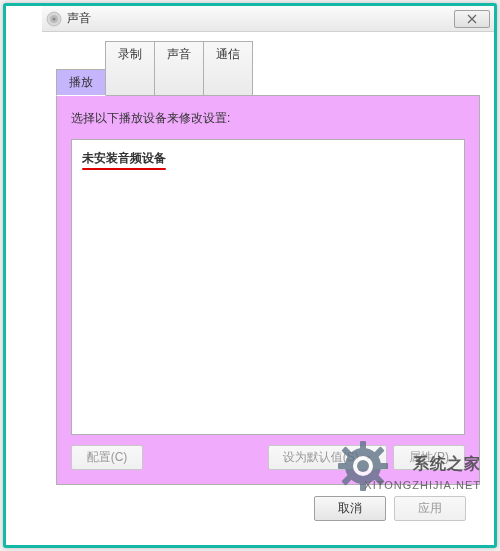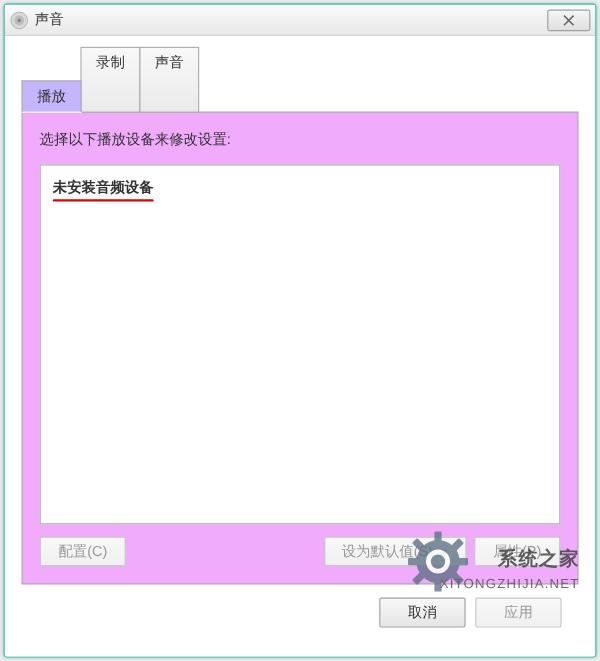--- a/index.html
+++ b/index.html
@@ -17,23 +17,24 @@
       position: relative;
     }
     
     .window {
       position: absolute;
       left: 3px;
       top: 3px;
       width: 494px;
       height: 545px;
       background: #fff;
-      border: 1px solid #14b8a6;
+      border: 3px solid #14b8a6;
       border-radius: 3px;
       box-shadow: 0 0 4px rgba(0,0,0,0.2);
+      padding-left: 36px;
     }
     
     .titlebar {
       height: 26px;
       background: linear-gradient(to bottom, #fbfbfb, #e8e8e8);
       border-bottom: 1px solid #d0d0d0;
       display: flex;
       align-items: center;
       padding: 0 4px;
       position: relative;
@@ -235,20 +236,21 @@
       </svg>
     </div>
   </div>
 
   <div class="content-area">
 
     <div class="tabs">
       <div class="tab active">播放</div>
       <div class="tab">录制</div>
       <div class="tab">声音</div>
+      <div class="tab">通信</div>
     </div>
 
     <div class="tab-content">
 
       <div class="instruction">选择以下播放设备来修改设置:</div>
 
       <div class="device-list">
         <span class="no-device">
           <span>未安装音频设备</span>
           <span class="underline"></span>

